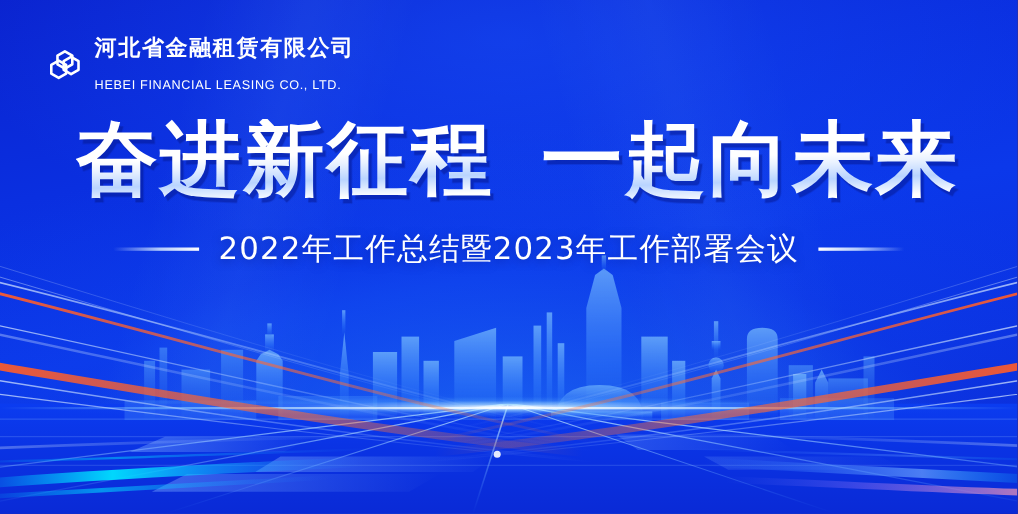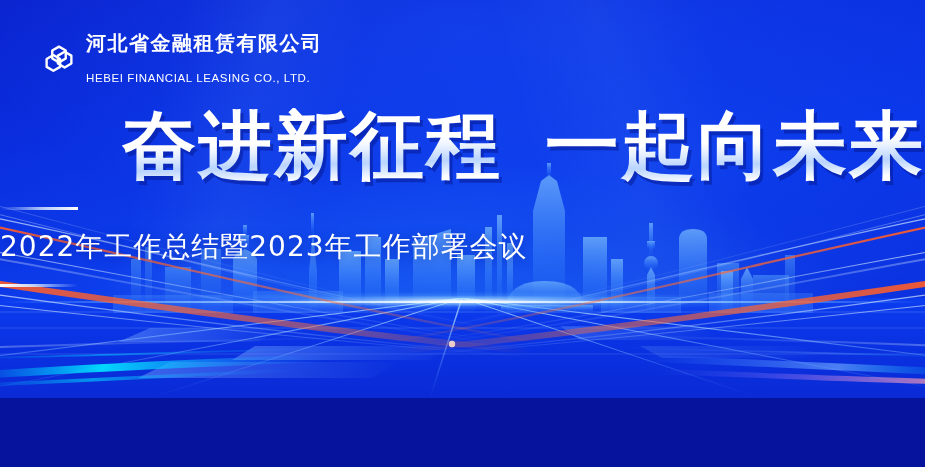--- a/index.html
+++ b/index.html
@@ -5,21 +5,21 @@
   * { margin:0; padding:0; box-sizing:border-box; }
   html,body { background:#06139c; }
   body {
     font-family:"Liberation Sans", sans-serif;
     -webkit-font-smoothing:antialiased;
   }
 
   .banner {
     position:relative;
     width:925px;
-    height:398px;
+    height:467px;
     overflow:hidden;
     background:
       radial-gradient(ellipse 900px 420px at 50% 88%, rgba(40,140,255,0.55) 0%, rgba(20,80,240,0.18) 45%, rgba(0,0,0,0) 72%),
       radial-gradient(ellipse 700px 300px at 50% 8%, rgba(30,90,255,0.40) 0%, rgba(0,0,0,0) 70%),
       linear-gradient(168deg, #0a23cf 0%, #0a2fe0 28%, #0b38ea 52%, #0a31e2 74%, #0a25d2 100%);
   }
 
   
   .sheen {
     position:absolute; inset:0; pointer-events:none;
@@ -77,21 +77,21 @@
   }
   .logo-en {
     margin-top:20px;
     font-size:11.5px; color:#ffffff; letter-spacing:.6px;
     white-space:nowrap; font-weight:400;
   }
 
   
   .headline {
     position:absolute; top:108px; left:0; right:0;
-    text-align:right; z-index:9;
+    text-align:center; z-index:9;
     white-space:nowrap;
     margin-left:16px;
   }
   .headline .txt {
     display:inline-block;
     font-family:"DejaVu Sans","Liberation Sans",sans-serif;
     font-weight:bold;
     font-size:74px;
     line-height:1;
     letter-spacing:2px;
@@ -100,22 +100,22 @@
     background-clip:text;
     color:transparent;
     -webkit-text-fill-color:transparent;
     filter:drop-shadow(3px 4px 0px rgba(6,26,150,0.55));
   }
   .headline .gap { display:inline-block; width:34px; }
 
   
   .subtitle-row {
     position:absolute; top:207px; left:0; right:0;
-    display:flex; align-items:flex-start; justify-content:center;
-    gap:18px; z-index:9;flex-direction:column;
+    display:flex; align-items:center; justify-content:center;
+    gap:18px; z-index:9;
   }
   .sub-rule { width:78px; height:3px; }
   .sub-rule.left  { background:linear-gradient(90deg, rgba(255,255,255,0) 0%, rgba(210,230,255,.85) 55%, #ffffff 100%); }
   .sub-rule.right { background:linear-gradient(270deg, rgba(255,255,255,0) 0%, rgba(210,230,255,.85) 55%, #ffffff 100%); }
   .subtitle {
     font-family:"DejaVu Sans","Liberation Sans",sans-serif;
     font-size:28px; color:#ffffff; font-weight:400;
     letter-spacing:1px; white-space:nowrap;
     text-shadow:0 2px 8px rgba(5,25,140,.5);
   }

